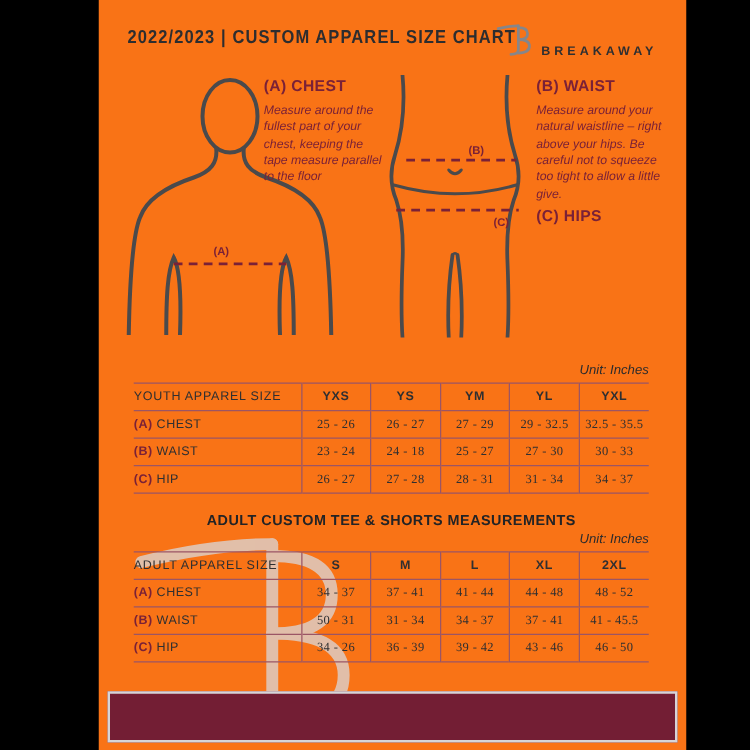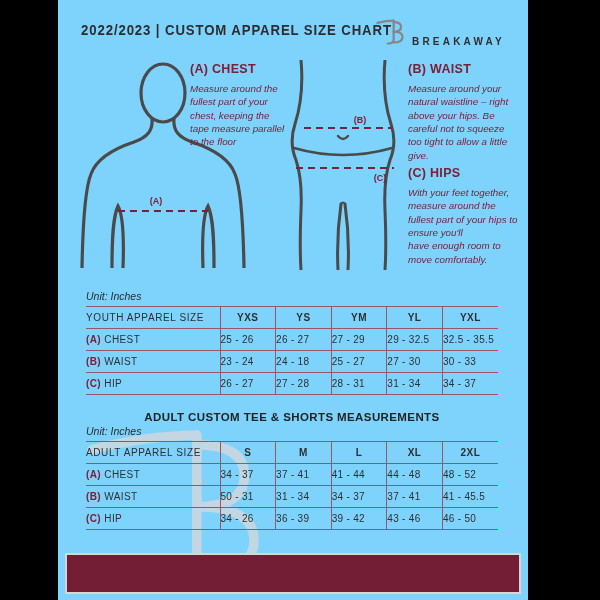--- a/index.html
+++ b/index.html
@@ -1,22 +1,22 @@
 <!DOCTYPE html>
 <html><head>
 <meta charset="utf-8">
 <style>
   html,body{margin:0;padding:0;}
   body{
     width:600px;height:600px;position:relative;background:#000;
     font-family:"Liberation Sans",sans-serif;overflow:hidden;
   }
   .doc{
-    position:absolute;left:58px;top:0;width:470px;height:600px;
-    background:#7dd3fc;overflow:hidden;
+    position:absolute;left:79px;top:0;width:470px;height:600px;
+    background:#f97316;overflow:hidden;
   }
   
   .hdr-title{
     position:absolute;left:23px;top:21px;
     font-size:15px;font-weight:bold;color:#2d2d2f;letter-spacing:1px;
     transform:scaleX(0.88);transform-origin:left top;white-space:nowrap;
   }
   .brand{position:absolute;left:318px;top:13px;display:flex;align-items:center;}
   .brand-text{
     font-size:10px;font-weight:bold;color:#2f2f31;letter-spacing:3.2px;
@@ -29,40 +29,40 @@
     font-size:12.5px;font-weight:bold;color:#7a2137;letter-spacing:.3px;
     margin:0 0 6px 0;
   }
   .guide-body{
     font-size:9.8px;font-style:italic;color:#7a2137;line-height:1.36;
     white-space:pre-line;margin:0;
   }
   
   .tbl-title{position:absolute;left:28px;width:412px;text-align:center;
     font-size:11.5px;font-weight:bold;color:#232325;letter-spacing:.4px;}
-  .tbl-unit{position:absolute;left:28px;width:412px;text-align:left;
+  .tbl-unit{position:absolute;left:28px;width:412px;text-align:right;
     font-size:10.5px;font-style:italic;color:#2b2b2d;}
   table.size-table{
     position:absolute;left:28px;width:412px;border-collapse:collapse;
     table-layout:fixed;
     border-top:1.5px solid #9b5565;border-bottom:1.5px solid #9b5565;
   }
   table.size-table col.lbl{width:134px;}
   table.size-table td,table.size-table th{
     height:21px;padding:0;vertical-align:middle;font-size:10px;color:#2f2f31;
   }
   table.size-table tr+tr td,table.size-table tr+tr th{border-top:1.5px solid #9b5565;}
   table.size-table td+td,table.size-table th+td,table.size-table td+th{
     border-left:1.5px solid #9b5565;
   }
   .col-head{font-weight:bold;text-align:center;letter-spacing:.5px;margin-left:11px;}
   .row-head{text-align:left;padding-left:12px;letter-spacing:.6px;color:#3a3a3c;font-weight:normal;}
   .row-label{text-align:left;padding-left:12px;letter-spacing:.4px;}
   .row-label .pfx{color:#7a2137;font-weight:bold;}
-  .cell-val{letter-spacing:.3px;}
+  .cell-val{text-align:center;letter-spacing:.3px;font-family:Liberation Serif, serif;}
   
   .footer-bar{
     position:absolute;left:7px;top:553px;width:452px;height:37px;
     background:#731e34;border:2px solid #d6d5d8;
   }
   .watermark{position:absolute;left:20px;top:402px;opacity:.75;}
 </style>
 </head>
 <body>
 
@@ -121,22 +121,20 @@
   <div class="guide-block" style="left:132px;top:62px;width:97px;">
     <p class="guide-heading">(A) CHEST</p>
     <p class="guide-body">Measure around the fullest part of your chest, keeping the tape measure parallel to the floor</p>
   </div>
   <div class="guide-block" style="left:350px;top:62px;width:112px;">
     <p class="guide-heading">(B) WAIST</p>
     <p class="guide-body">Measure around your natural waistline – right above your hips. Be careful not to squeeze too tight to allow a little give.</p>
   </div>
   <div class="guide-block" style="left:350px;top:166px;width:112px;">
     <p class="guide-heading">(C) HIPS</p>
-    <p class="guide-body">With your feet together, measure around the fullest part of your hips to ensure you'll
-have enough room to move comfortably.</p>
   </div>
 
   <div class="tbl-unit" style="top:290px;">Unit: Inches</div>
   <table class="size-table" style="top:306px;">
     <colgroup>
         <col class="lbl">
         <col>
         <col>
         <col>
         <col>

